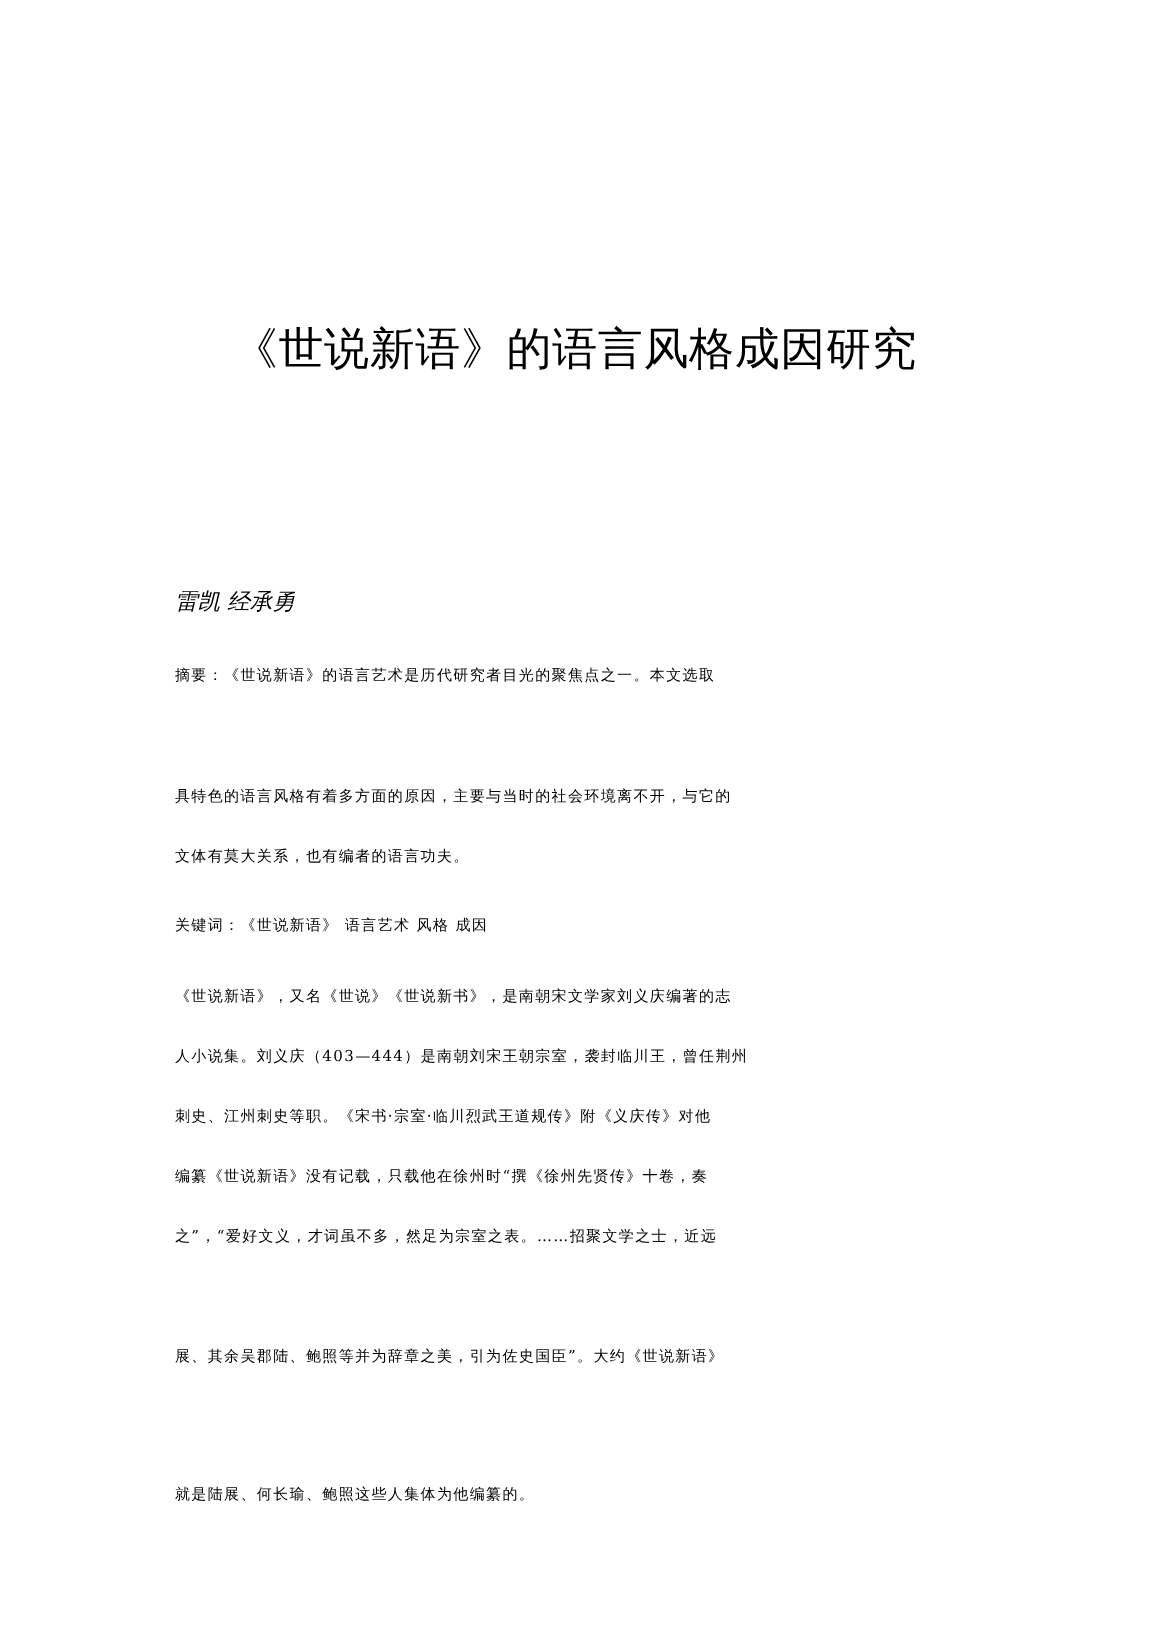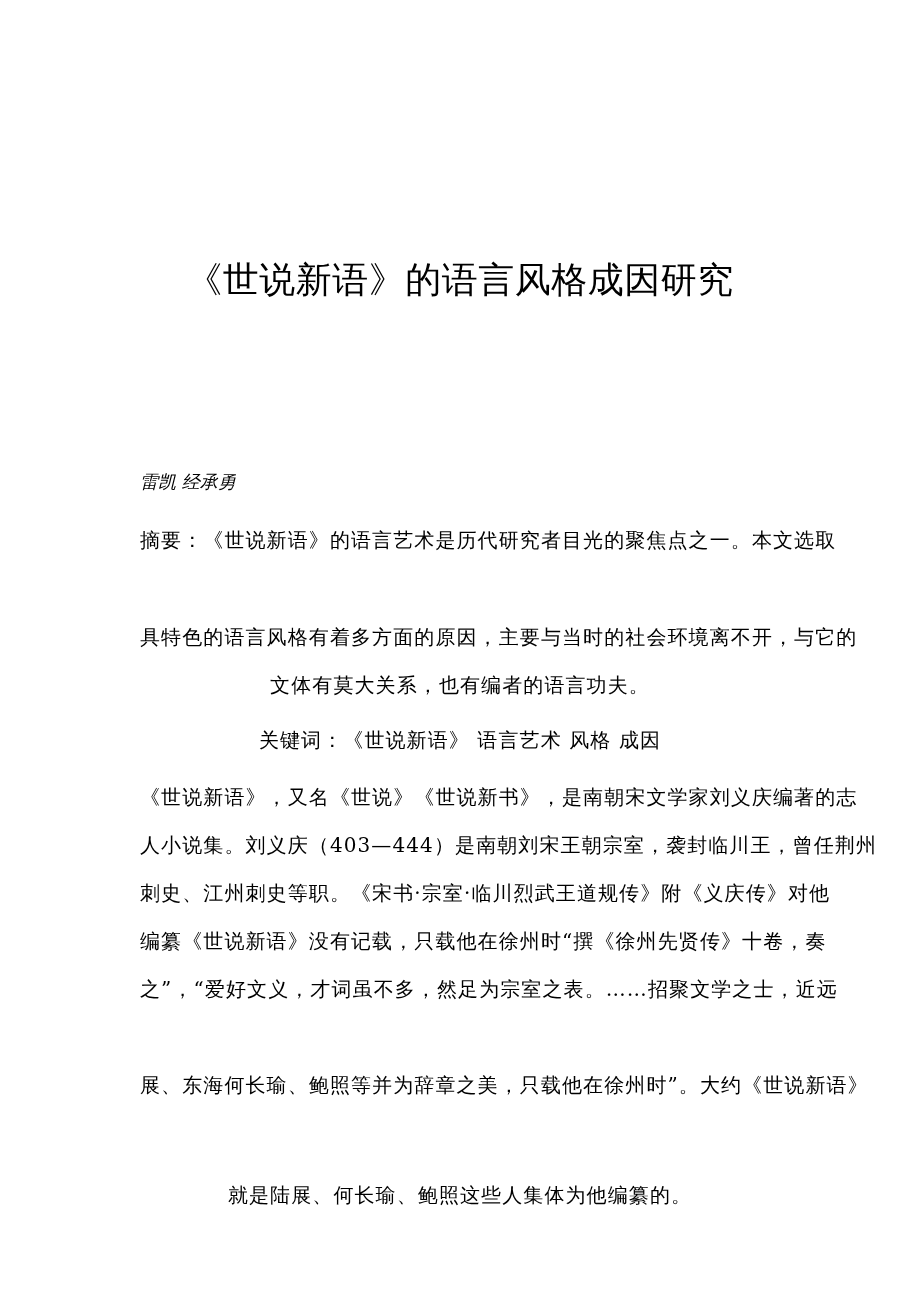--- a/index.html
+++ b/index.html
@@ -13,38 +13,37 @@
       position: absolute; left: 0; width: 920px; top: 212px;
       text-align: center; font-size: 36px; line-height: 56px; letter-spacing: 0.5px;
       font-family: "DejaVu Serif", "Liberation Serif", serif;
       margin-top: 40px;
     }
     .authors {
       position: absolute; left: 140px; top: 470px; font-size: 18px; line-height: 24px; font-style: italic;
     }
     .line {
       position: absolute; left: 140px; width: 640px;
-      font-size: 20px; line-height: 24px; white-space: nowrap;
+      font-size: 12px; line-height: 24px; white-space: nowrap;
       letter-spacing: 1.1px;
-      text-align: center;
     }
   </style>
 </head>
 <body>
 
 <div class="page">
   <div class="title">《世说新语》的语言风格成因研究</div>
   <div class="authors">雷凯 经承勇</div>
 
   <div class="line" style="top:528px">摘要：《世说新语》的语言艺术是历代研究者目光的聚焦点之一。本文选取</div>
   <div class="line" style="top:673px">文体有莫大关系，也有编者的语言功夫。</div>
   <div class="line" style="top:625px">具特色的语言风格有着多方面的原因，主要与当时的社会环境离不开，与它的</div>
 
   <div class="line" style="top:728px">关键词：《世说新语》 语言艺术 风格 成因</div>
 
   <div class="line" style="top:785px">《世说新语》，又名《世说》《世说新书》，是南朝宋文学家刘义庆编著的志</div>
   <div class="line" style="top:833px">人小说集。刘义庆（403—444）是南朝刘宋王朝宗室，袭封临川王，曾任荆州</div>
   <div class="line" style="top:881px">刺史、江州刺史等职。《宋书·宗室·临川烈武王道规传》附《义庆传》对他</div>
   <div class="line" style="top:929px">编纂《世说新语》没有记载，只载他在徐州时“撰《徐州先贤传》十卷，奏</div>
   <div class="line" style="top:977px">之”，“爱好文义，才词虽不多，然足为宗室之表。……招聚文学之士，近远</div>
-  <div class="line" style="top:1073px">展、东海何长瑜、鲍照等并为辞章之美，只载他在徐州时”。大约《世说新语》</div>
+  <div class="line" style="top:1073px">展、其余吴郡陆、鲍照等并为辞章之美，引为佐史国臣”。大约《世说新语》</div>
   <div class="line" style="top:1183px">就是陆展、何长瑜、鲍照这些人集体为他编纂的。</div>
 </div>
 
 </body></html>

